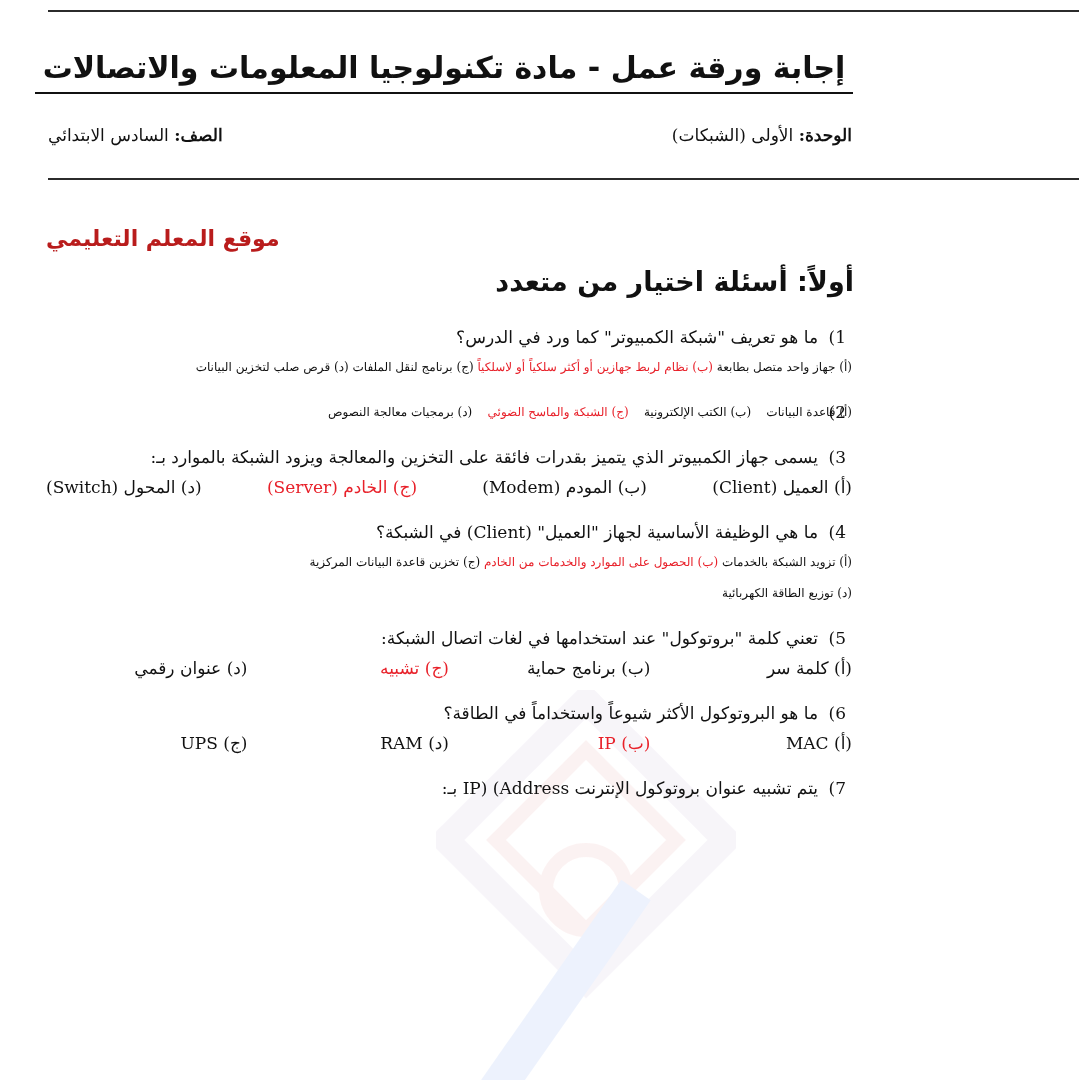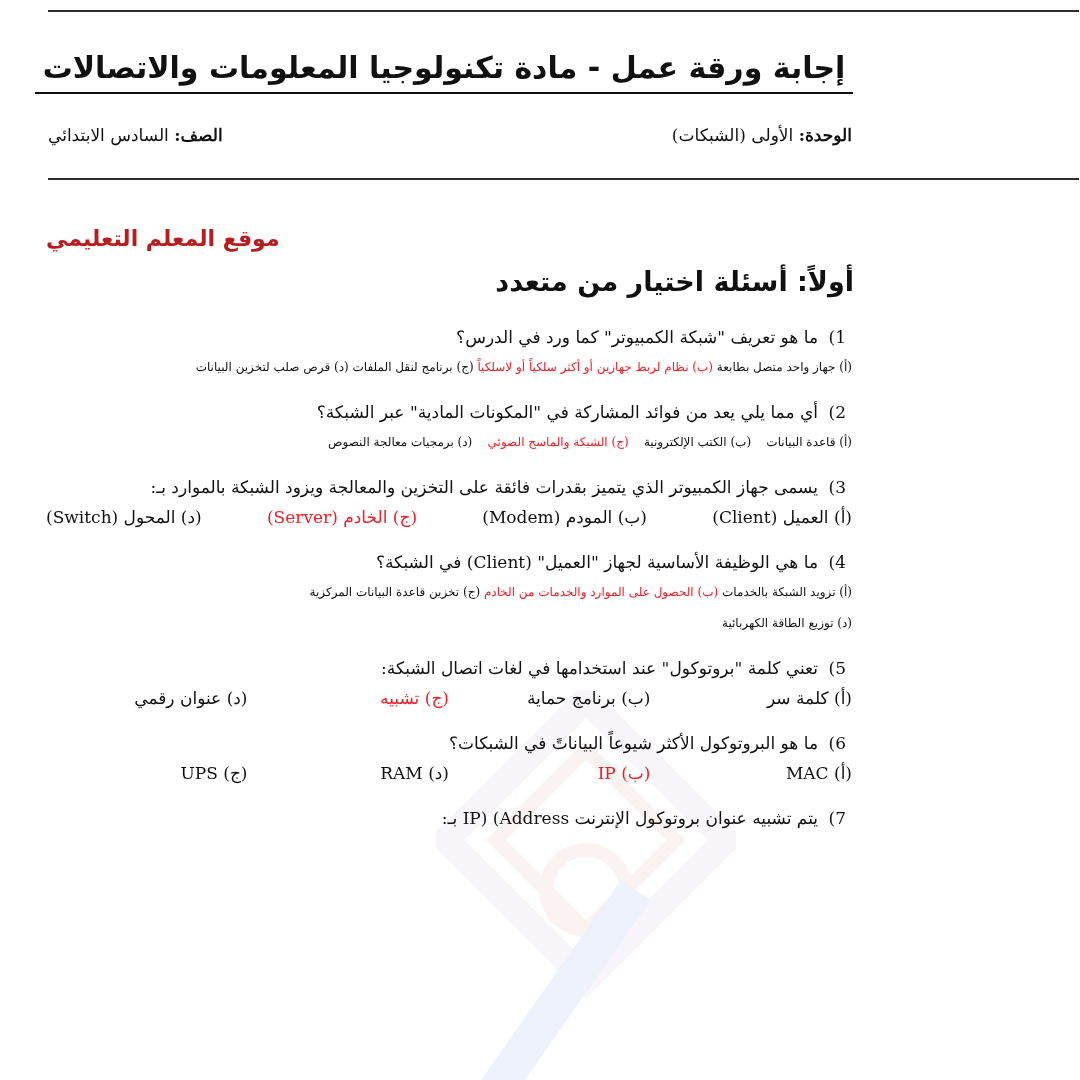--- a/index.html
+++ b/index.html
@@ -174,21 +174,20 @@
         <span class="opt">(أ) جهاز واحد متصل بطابعة</span>
         <span class="opt correct">(ب) نظام لربط جهازين أو أكثر سلكياً أو لاسلكياً</span>
         <span class="opt">(ج) برنامج لنقل الملفات</span>
         <span class="opt">(د) قرص صلب لتخزين البيانات</span>
       </div>
     </div>
 
     <div class="q">
       <div class="q-stem">
         <span class="q-num">2)</span>
-        <span>أي مما يلي يعد من فوائد المشاركة في "المكونات المادية" عبر الشبكة؟</span>
       </div>
       <div class="q-opts">
         <span class="opt">(أ) قاعدة البيانات</span>&nbsp;&nbsp;&nbsp;
         <span class="opt">(ب) الكتب الإلكترونية</span>&nbsp;&nbsp;&nbsp;
         <span class="opt correct">(ج) الشبكة والماسح الضوئي</span>&nbsp;&nbsp;&nbsp;
         <span class="opt">(د) برمجيات معالجة النصوص</span>
       </div>
     </div>
 
     <div class="q">
@@ -227,21 +226,21 @@
         <span class="opt">(أ) كلمة سر</span>
         <span class="opt">(ب) برنامج حماية</span>
         <span class="opt correct">(ج) تشبيه</span>
         <span class="opt">(د) عنوان رقمي</span>
       </div>
     </div>
 
     <div class="q">
       <div class="q-stem">
         <span class="q-num">6)</span>
-        <span>ما هو البروتوكول الأكثر شيوعاً البياناتً في الشبكات؟</span>
+        <span>ما هو البروتوكول الأكثر شيوعاً واستخداماً في الطاقة؟</span>
       </div>
       <div class="grid4 wide">
         <span class="opt">(أ) MAC</span>
         <span class="opt correct">(ب) IP</span>
         <span class="opt">(د) RAM</span>
         <span class="opt">(ج) UPS</span>
       </div>
     </div>
 
     <div class="q">

